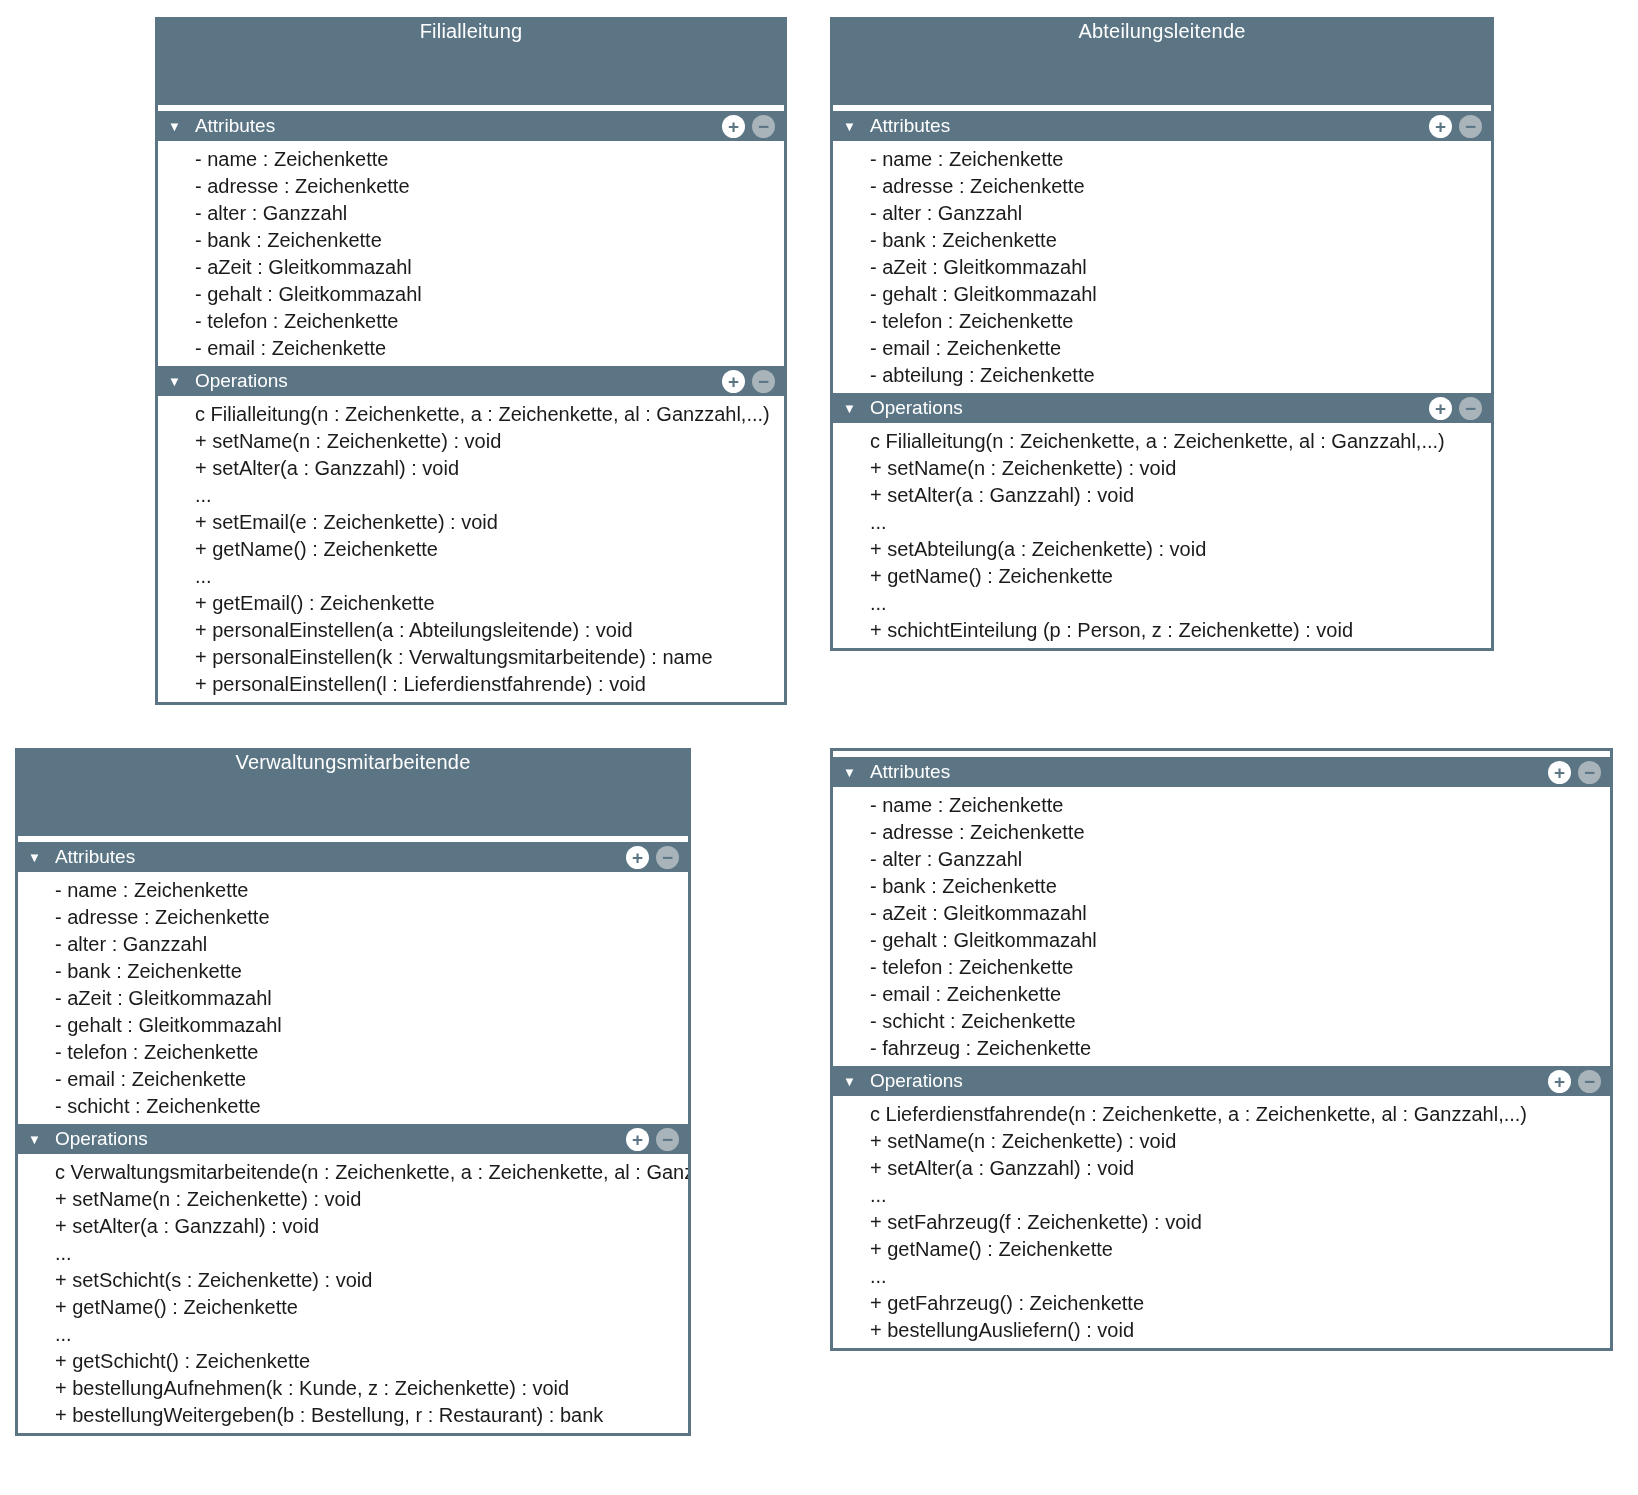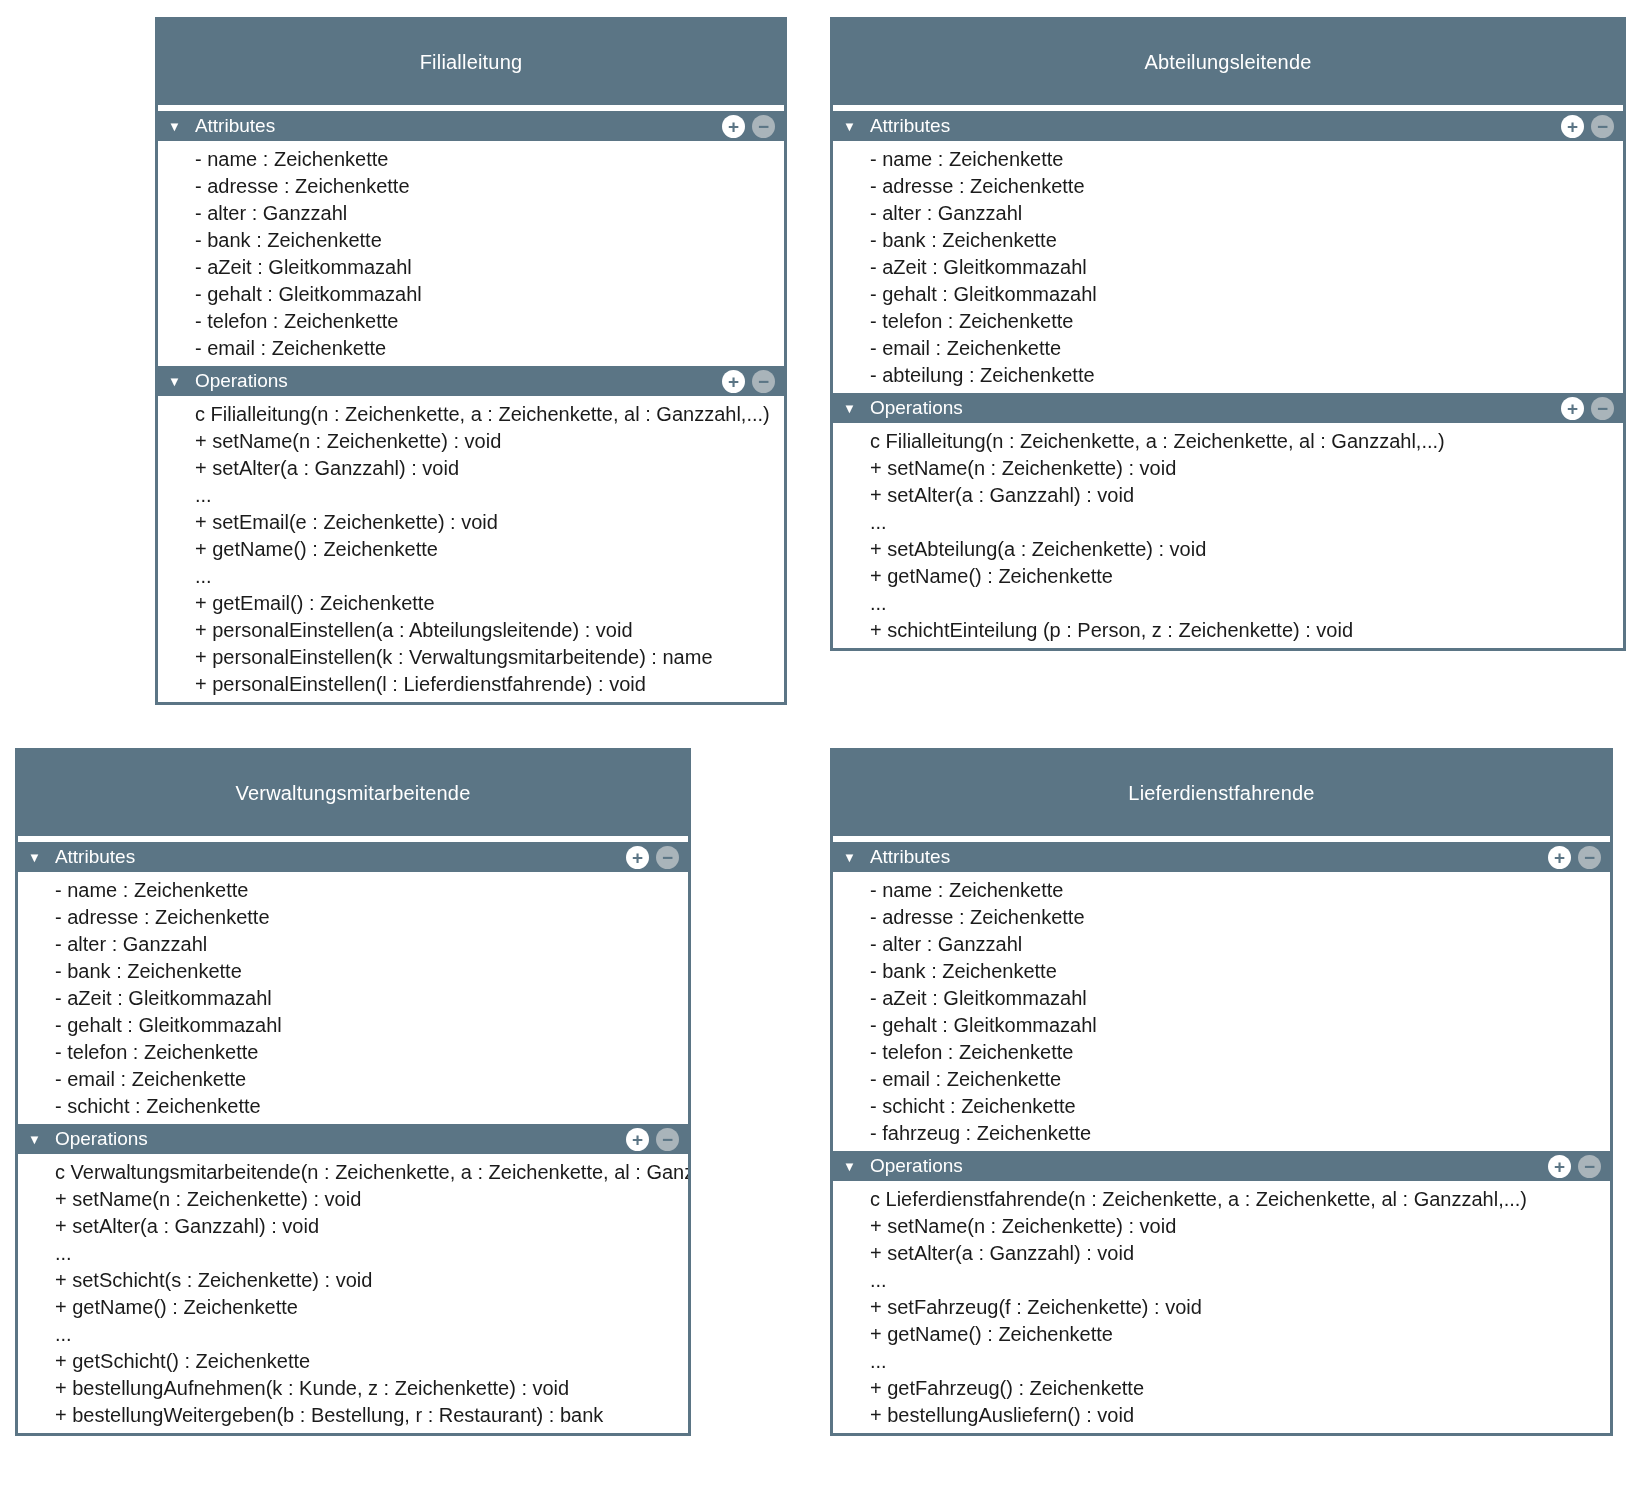--- a/index.html
+++ b/index.html
@@ -16,29 +16,28 @@
     font-family: "Liberation Sans", sans-serif;
     position: relative;
     overflow: hidden;
   }
   .uml-box {
     position: absolute;
     border: 3px solid var(--slate);
     background: #ffffff;
   }
   .box-filialleitung          { left: 155px; top: 17px;  width: 632px; }
-  .box-abteilungsleitende     { left: 830px; top: 17px;  width: 796px; }
+  .box-abteilungsleitende     { left: 830px; top: 17px;  width: 664px; }
   .box-verwaltungsmitarbeitende { left: 15px;  top: 748px; width: 676px; }
   .box-lieferdienstfahrende   { left: 830px; top: 748px; width: 783px; }
 
   .title-bar {
     background: var(--slate);
     height: 85px;
     display: flex;
-    align-items: center;
     justify-content: center;
     color: #ffffff;
     font-size: 20px;
     letter-spacing: 0.2px;
   }
   .title-gap { height: 6px; background: #ffffff; }
 
   .sec-header {
     background: var(--slate);
     height: 30px;
@@ -209,23 +208,20 @@
       <div class="row">+ setSchicht(s : Zeichenkette) : void</div>
       <div class="row">+ getName() : Zeichenkette</div>
       <div class="row">...</div>
       <div class="row">+ getSchicht() : Zeichenkette</div>
       <div class="row">+ bestellungAufnehmen(k : Kunde, z : Zeichenkette) : void</div>
       <div class="row">+ bestellungWeitergeben(b : Bestellung, r : Restaurant) : bank</div>
     </div>
 </div>
 
 <div class="uml-box box-lieferdienstfahrende">
-  <div class="title-bar">
-    <span>Lieferdienstfahrende</span>
-  </div>
   <div class="title-gap"></div>
 
   <div class="sec-header">
     <span class="tri">▼</span>
     <span class="sec-label">Attributes</span>
     <span class="circle-btn add">+</span>
     <span class="circle-btn rem">−</span>
   </div>
   <div class="rows">
       <div class="row">- name : Zeichenkette</div>

